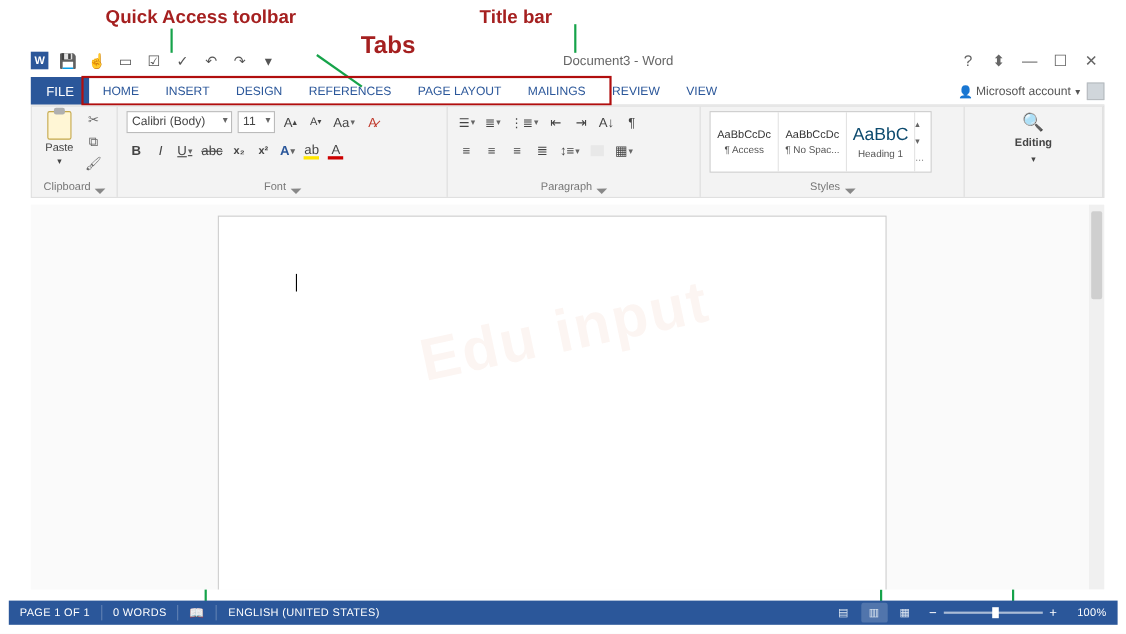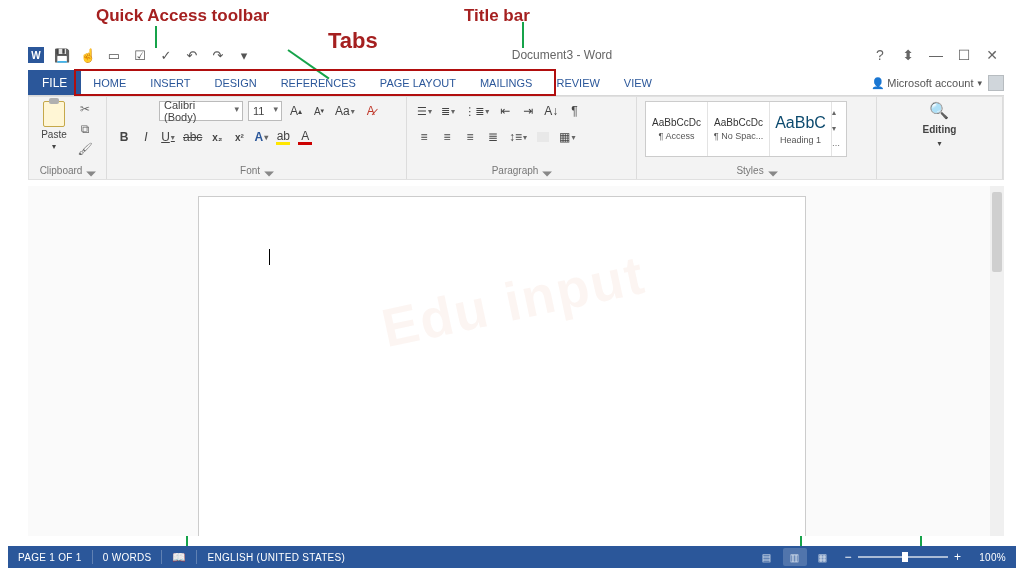--- a/index.html
+++ b/index.html
@@ -177,28 +177,27 @@
   .mini-col {
     display: flex;
     flex-direction: column;
     gap: 4px;
     margin-left: 6px;
   }
   .mini { width: 16px; height: 16px; color: #666; display: flex; align-items: center; justify-content: center; font-size: 12px; }
   
   .font-row1 { display: flex; align-items: center; gap: 5px; }
   .font-name {
-    width: 84px; height: 20px;
+    width: 96px; height: 20px;
     border: 1px solid #bbb;
     background: #fff;
     padding: 0 18px 0 4px;
     font-size: 11px;
     display: flex; align-items: center;
     position: relative;
-    margin-left: 44px;
   }
   .font-size {
     width: 34px; height: 20px;
     border: 1px solid #bbb;
     background: #fff;
     padding: 0 14px 0 4px;
     font-size: 11px;
     display: flex; align-items: center;
     position: relative;
   }
@@ -347,21 +346,21 @@
     transform: rotate(-12deg);
     pointer-events: none;
     letter-spacing: 2px;
   }
 </style>
 </head>
 <body>
 
 <div class="anno" style="top:6px; left:96px;">Quick Access toolbar</div>
 <div class="anno big" style="top:28px; left:328px;">Tabs</div>
-<div class="anno" style="top:6px; left:464px;text-align:center;">Title bar</div>
+<div class="anno" style="top:6px; left:436px;text-align:center;">Title bar</div>
 <div class="anno" style="top:338px; left:382px;">Document window</div>
 <div class="anno" style="top:246px; left:830px;">Vertical scroll bar</div>
 <div class="anno" style="top:512px; left:130px;">status bar</div>
 <div class="anno" style="top:512px; left:686px;">View Buttons</div>
 <div class="anno" style="top:512px; left:874px;">Zoom slider</div>
 
 <div class="anno-line" style="top:26px; left:155px; width:2px; height:22px;"></div>
 <div class="anno-line" style="top:22px; left:522px; width:2px; height:26px;"></div>
 <div class="anno-line" style="top:49px; left:288px; width:50px; height:2px; transform: rotate(35deg); transform-origin: left;"></div>
 <div class="anno-line" style="top:530px; left:186px; width:2px; height:20px;"></div>

